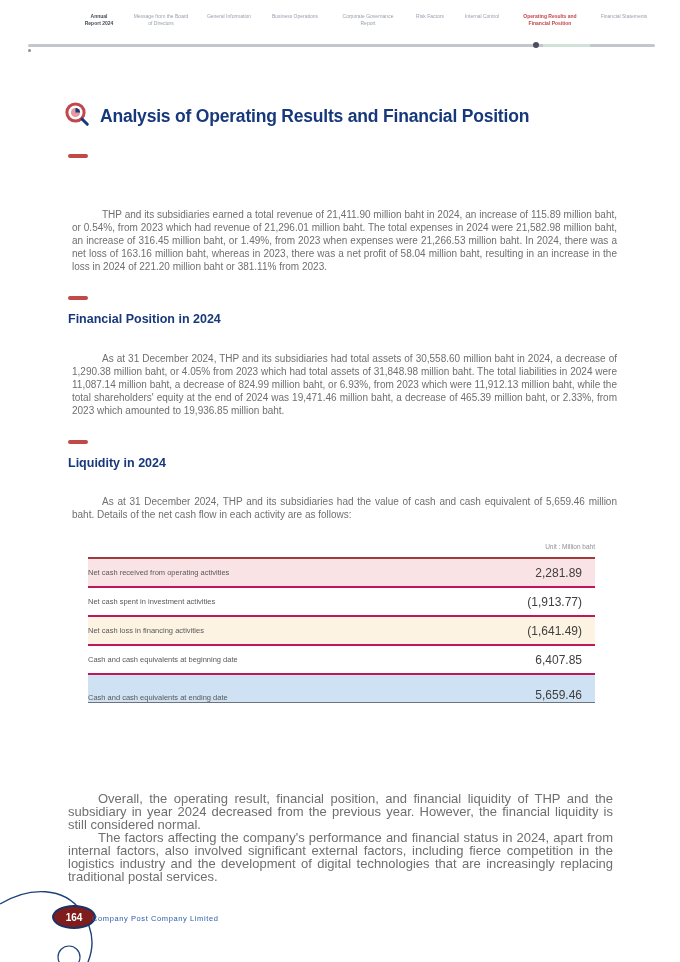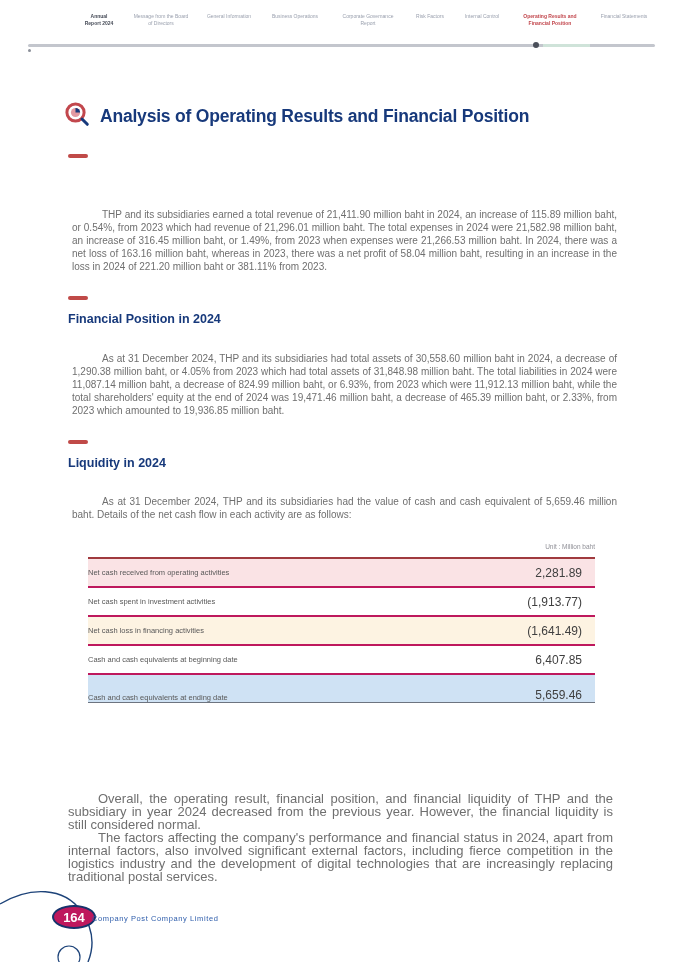--- a/index.html
+++ b/index.html
@@ -37,23 +37,23 @@
   .tone-pink{background:#fae3e5;}
   .tone-cream{background:#fdf3e2;}
   .tone-blue1{background:#d8e9f7;}
   .tone-blue2{background:#cfe2f4;align-items:flex-end;}
   .tone-white{background:#ffffff;}
   
   .closing{position:absolute;top:792px;left:68px;width:545px;}
   .closing p{margin:0;font-size:13px;line-height:13px;color:#6f6f6f;text-align:justify;text-indent:30px;}
   
   .page-badge{position:absolute;top:905px;left:52px;width:44px;height:24px;border-radius:50%;
-              background:#be185d;border:2px solid #16336c;box-sizing:border-box;
+              background:#7f1d1d;border:2px solid #16336c;box-sizing:border-box;
               display:flex;align-items:center;justify-content:center;
-              color:#ffffff;font-size:13px;font-weight:bold;}
+              color:#ffffff;font-size:10px;font-weight:bold;}
   .footer-company{position:absolute;top:914px;left:92px;font-size:7.5px;color:#2e5dab;letter-spacing:.6px;}
   .arc-svg{position:absolute;left:0;top:878px;}
 </style>
 </head>
 <body>
 
 <div class="canvas">
 
   <div class="nav">
     <div class="nav-item logo" style="width:34px">Annual Report 2024</div>

